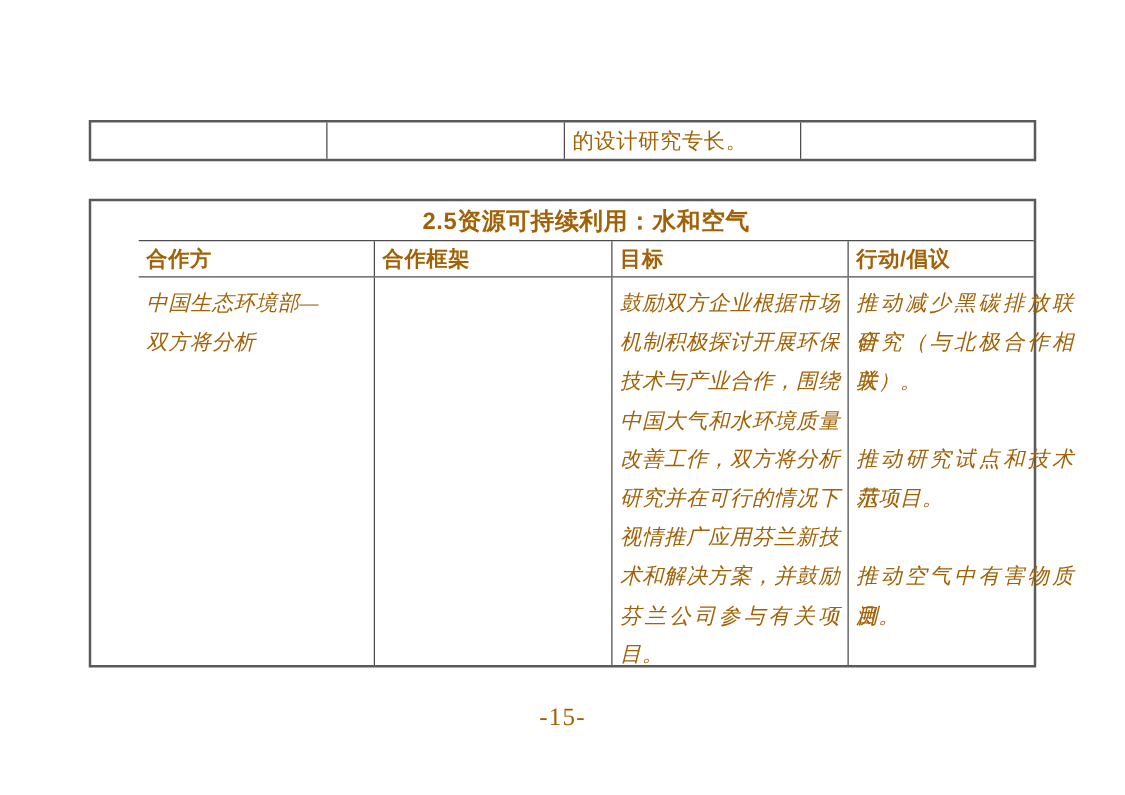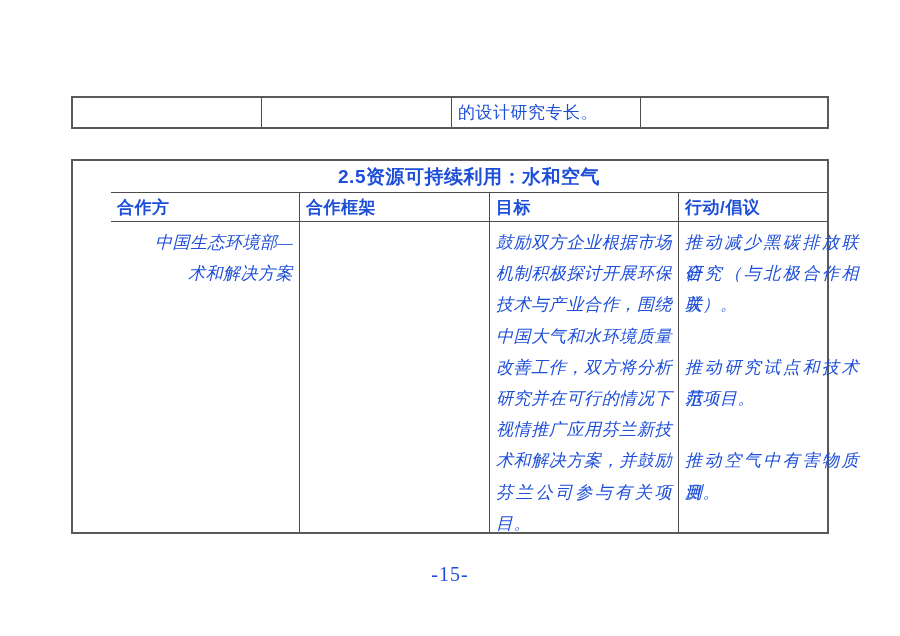--- a/index.html
+++ b/index.html
@@ -5,21 +5,21 @@
   html, body {
     margin: 0;
     padding: 0;
     background: #ffffff;
   }
   .page {
     position: relative;
     width: 900px;
     height: 636px;
     background: #ffffff;
-    color: #1d4ed8;
+    color: #a16207;
     font-family: "Liberation Serif", "DejaVu Serif", serif;
     overflow: hidden;
   }
   .tbl {
     position: absolute;
     left: 71px;
     width: 758px;
     border: 2px solid #5a5a5a;
     box-sizing: border-box;
     background: #ffffff;
@@ -31,21 +31,21 @@
     display: grid;
     grid-template-columns: 188px 190px 189px 187px;
     box-sizing: border-box;
   }
   .cell {
     box-sizing: border-box;
     border-left: 1.4px solid #4d4d4d;
     padding: 0 6px;
     overflow: hidden;
   }
-  .cell:first-child { border-left: none; text-align: right; }
+  .cell:first-child { border-left: none; }
 
   .top-row { height: 29px; }
   .top-row .cell {
     display: flex;
     align-items: center;
     font-size: 17px;
     letter-spacing: 0.5px;
   }
 
   .title-row {
@@ -116,21 +116,21 @@
     <div class="title-row">2.5资源可持续利用：水和空气</div>
     <div class="row header-row">
       <div class="cell">合作方</div>
       <div class="cell">合作框架</div>
       <div class="cell">目标</div>
       <div class="cell">行动/倡议</div>
     </div>
     <div class="row body-row">
       <div class="cell">
           <div class="line">中国生态环境部—</div>
-          <div class="line para-end">术和解决方案</div>
+          <div class="line para-end">双方将分析</div>
         </div>
       <div class="cell"></div>
       <div class="cell justify">
           <div class="line">鼓励双方企业根据市场</div>
           <div class="line">机制积极探讨开展环保</div>
           <div class="line">技术与产业合作，围绕</div>
           <div class="line">中国大气和水环境质量</div>
           <div class="line">改善工作，双方将分析</div>
           <div class="line">研究并在可行的情况下</div>
           <div class="line">视情推广应用芬兰新技</div>

